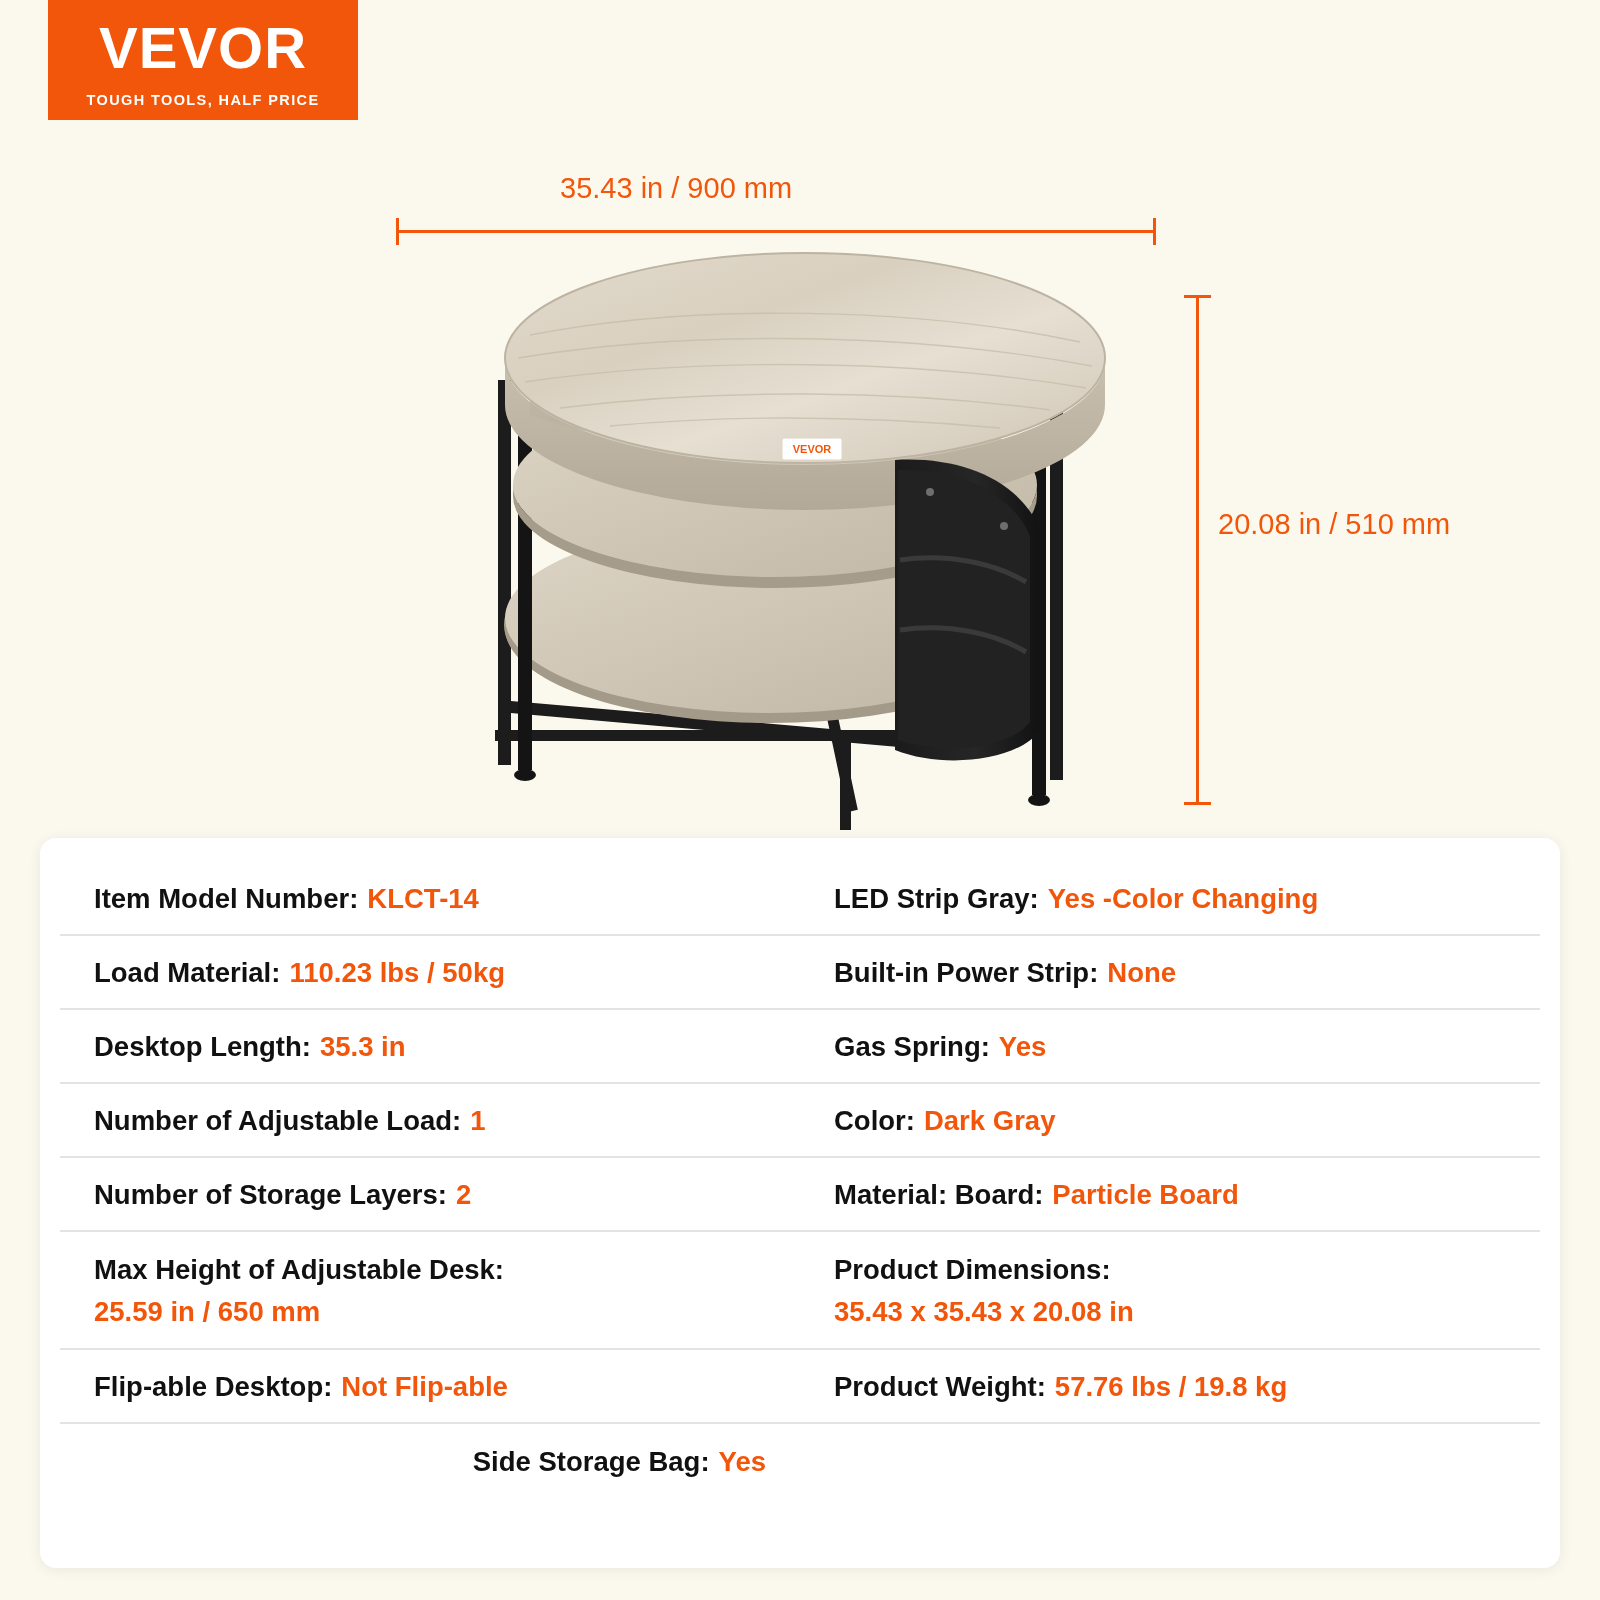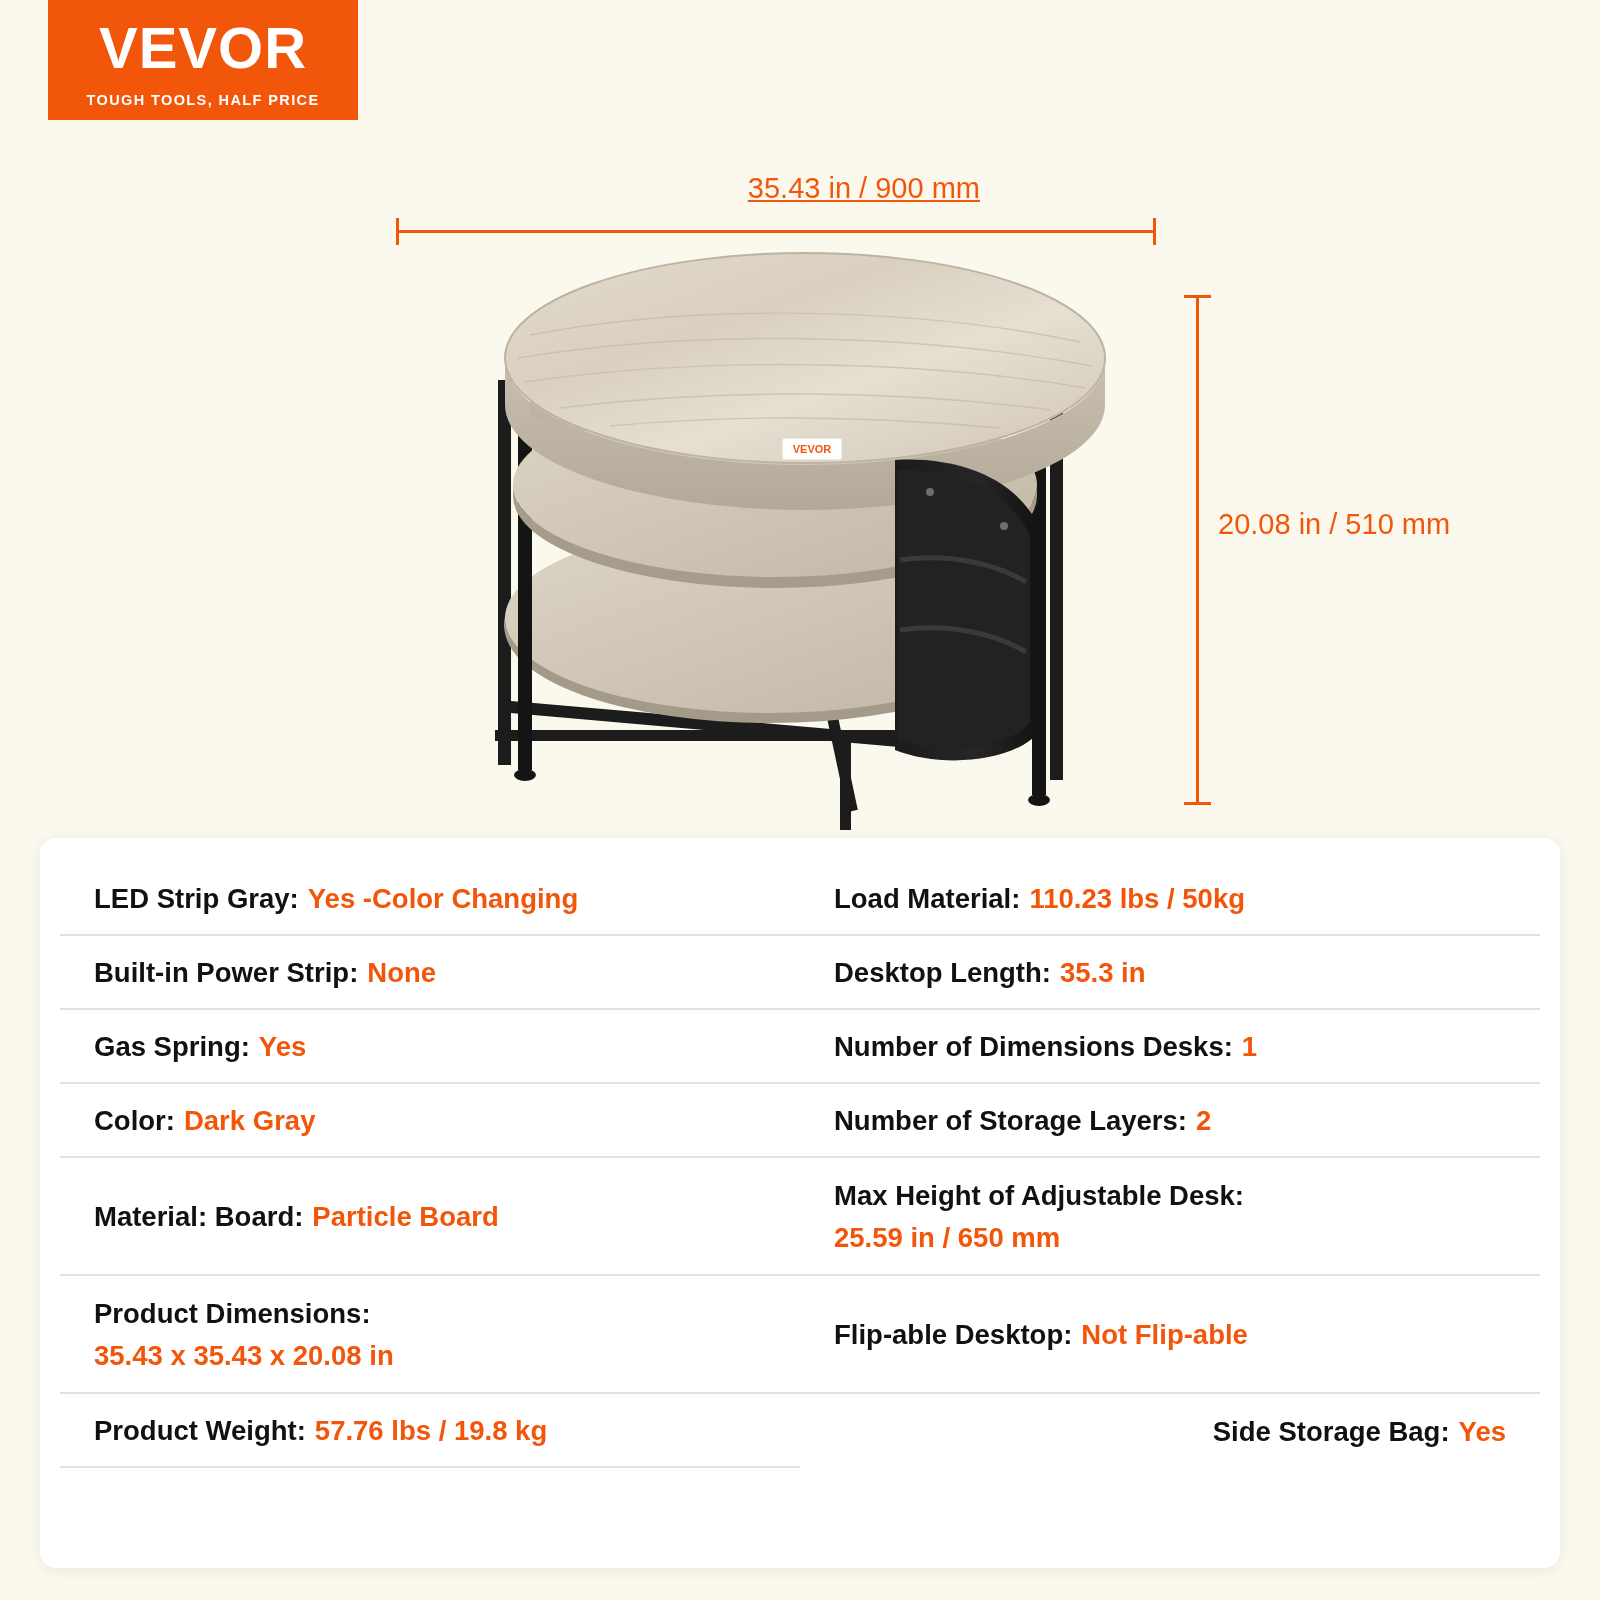--- a/index.html
+++ b/index.html
@@ -50,24 +50,23 @@
     top: 120px;
     width: 1600px;
     height: 720px;
   }
 
   .dim-top-label {
     position: absolute;
     left: 560px;
     top: 52px;
     width: 420px;
-    text-align: right;
+    text-align: left;
     color: #f2560a;
     font-size: 29px;
-    text-decoration: underline;
   }
   .dim-top-line {
     position: absolute;
     left: 396px;
     top: 110px;
     width: 760px;
     height: 3px;
     background: #f2560a;
   }
   .dim-top-line::before,
@@ -253,20 +252,24 @@
       <circle cx="530" cy="262" r="4" fill="#6e6e6e"></circle>
       <circle cx="604" cy="296" r="4" fill="#6e6e6e"></circle>
     </svg>
   </div>
 </div>
 
 <div class="spec-card">
   <div class="spec-grid">
 
     <div class="spec-cell">
+      <span class="spec-label">Item Model Number:</span>
+      <span class="spec-value">KLCT-14</span>
+    </div>
+    <div class="spec-cell">
       <span class="spec-label">LED Strip Gray:</span>
       <span class="spec-value">Yes -Color Changing</span>
     </div>
 
     <div class="spec-cell">
       <span class="spec-label">Load Material:</span>
       <span class="spec-value">110.23 lbs / 50kg</span>
     </div>
     <div class="spec-cell">
       <span class="spec-label">Built-in Power Strip:</span>
@@ -276,21 +279,21 @@
     <div class="spec-cell">
       <span class="spec-label">Desktop Length:</span>
       <span class="spec-value">35.3 in</span>
     </div>
     <div class="spec-cell">
       <span class="spec-label">Gas Spring:</span>
       <span class="spec-value">Yes</span>
     </div>
 
     <div class="spec-cell">
-      <span class="spec-label">Number of Dimensions Desks:</span>
+      <span class="spec-label">Number of Adjustable Load:</span>
       <span class="spec-value">1</span>
     </div>
     <div class="spec-cell">
       <span class="spec-label">Color:</span>
       <span class="spec-value">Dark Gray</span>
     </div>
 
     <div class="spec-cell">
       <span class="spec-label">Number of Storage Layers:</span>
       <span class="spec-value">2</span>

